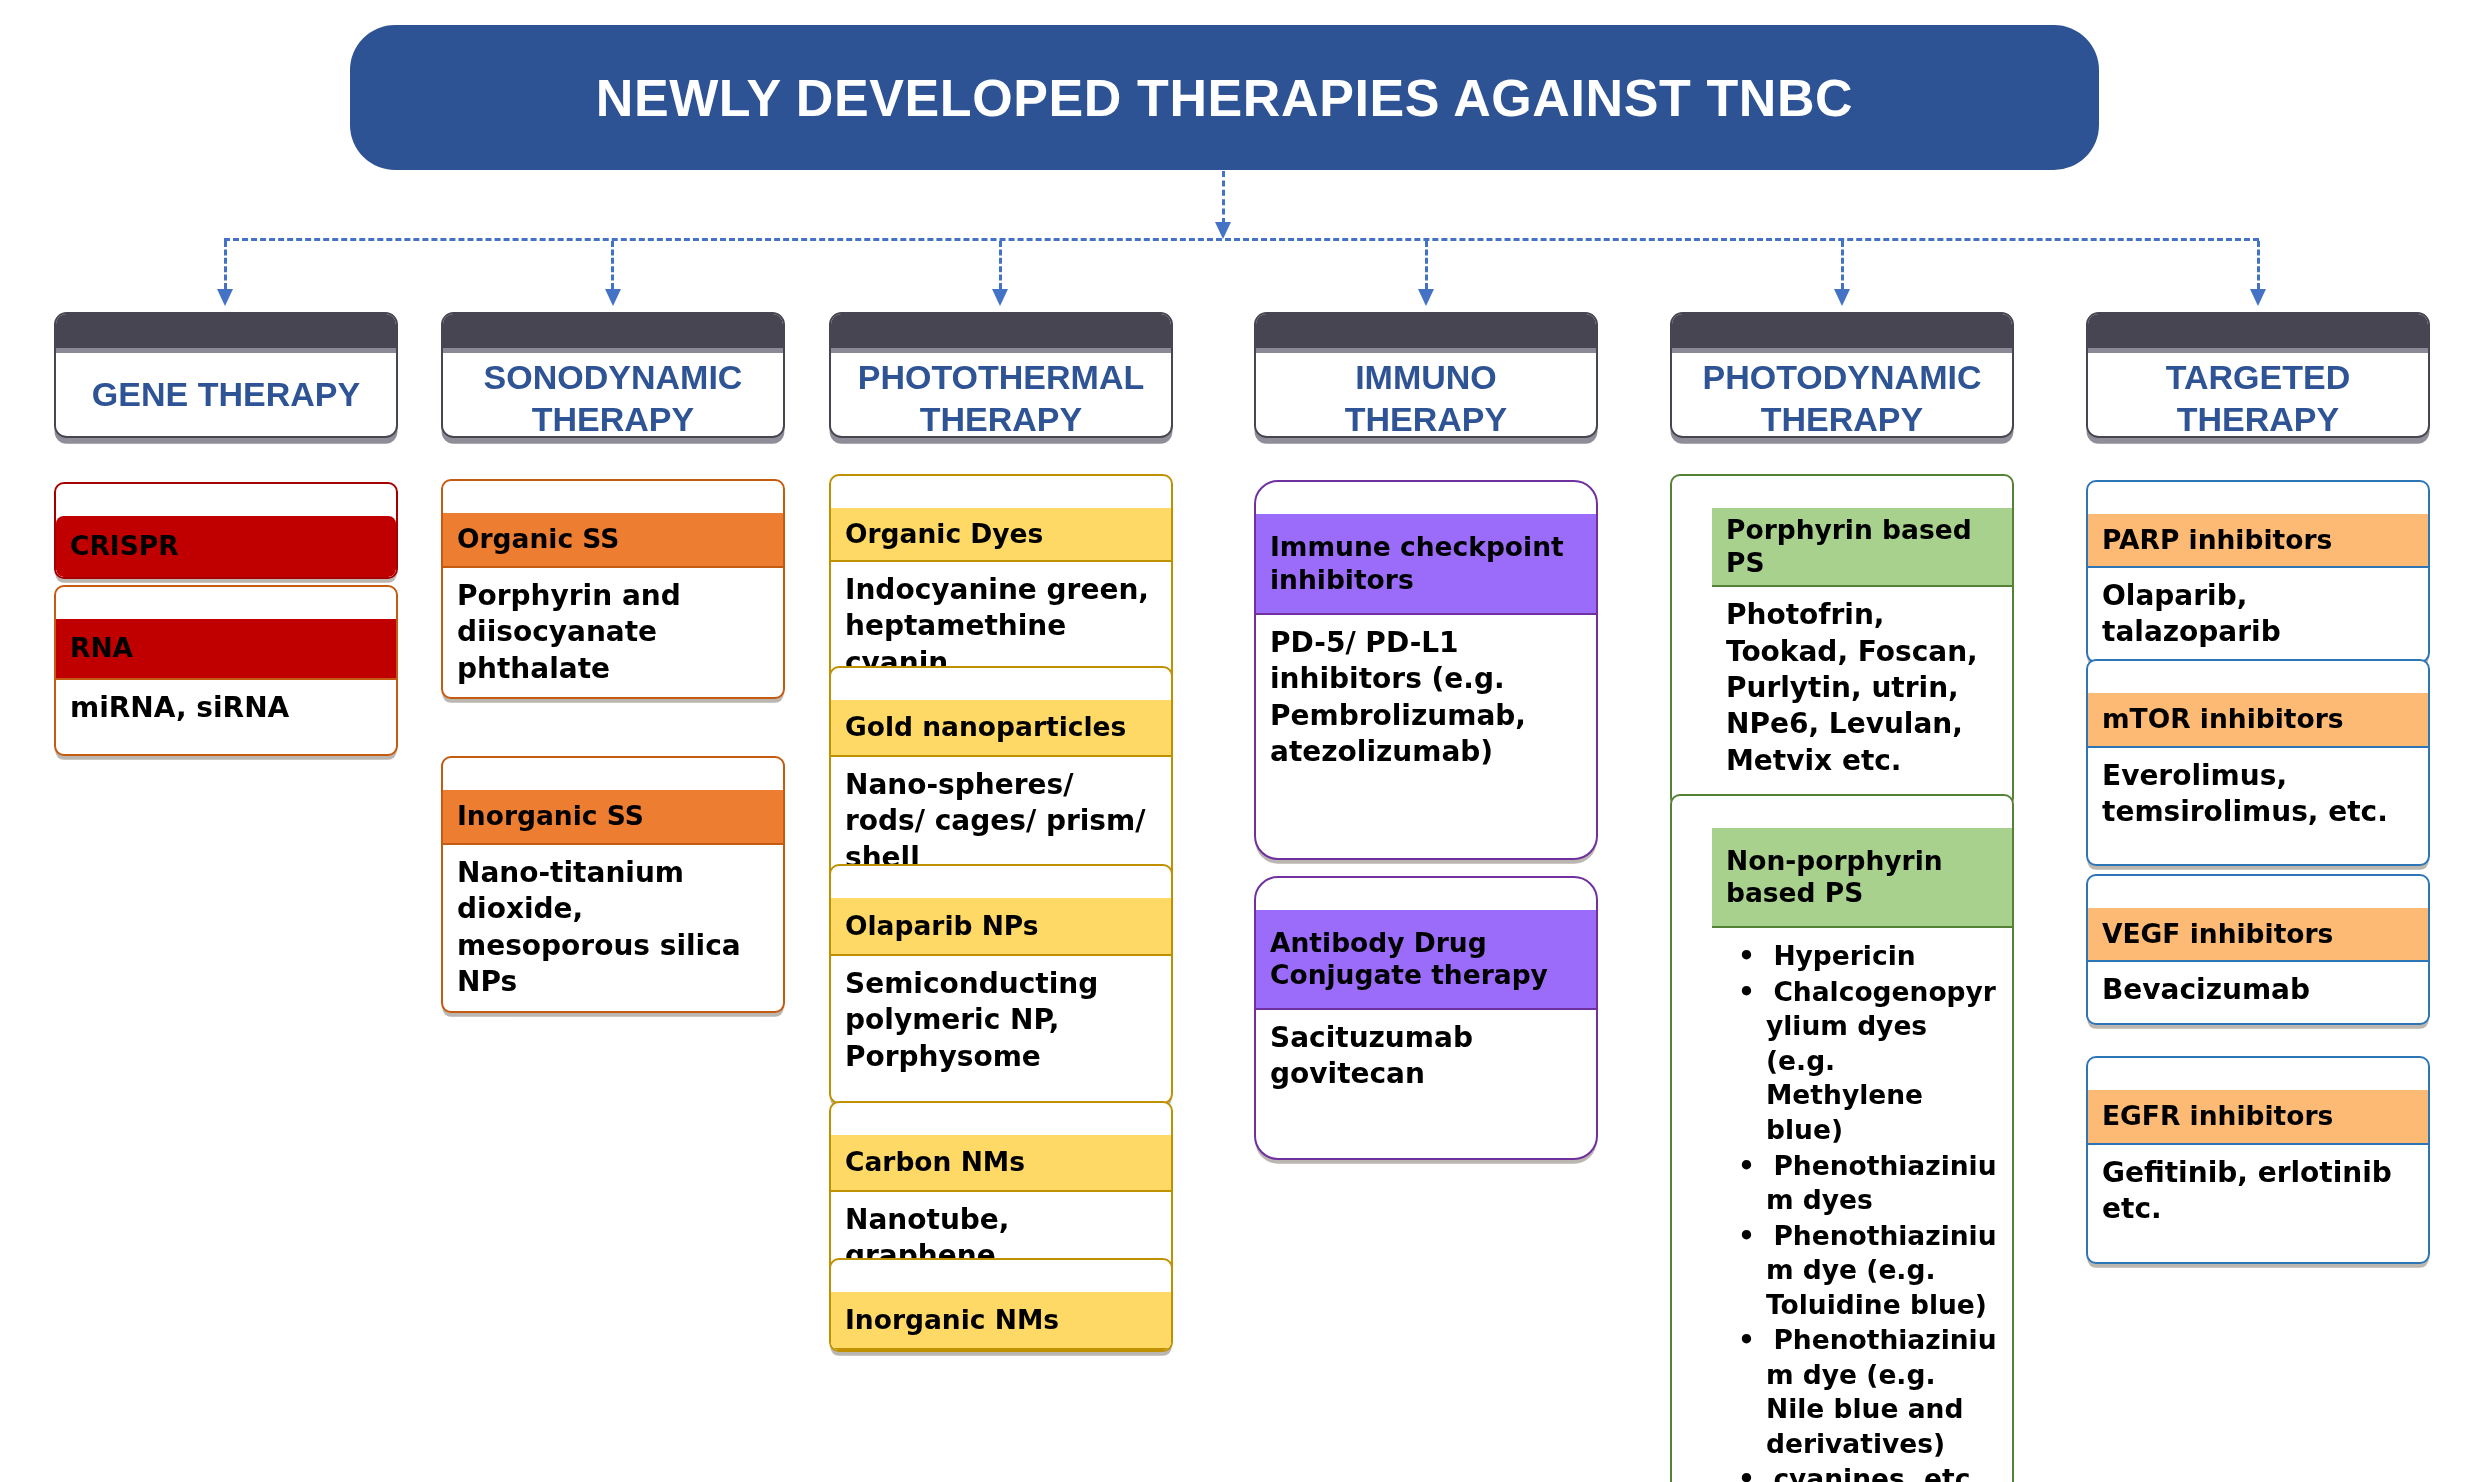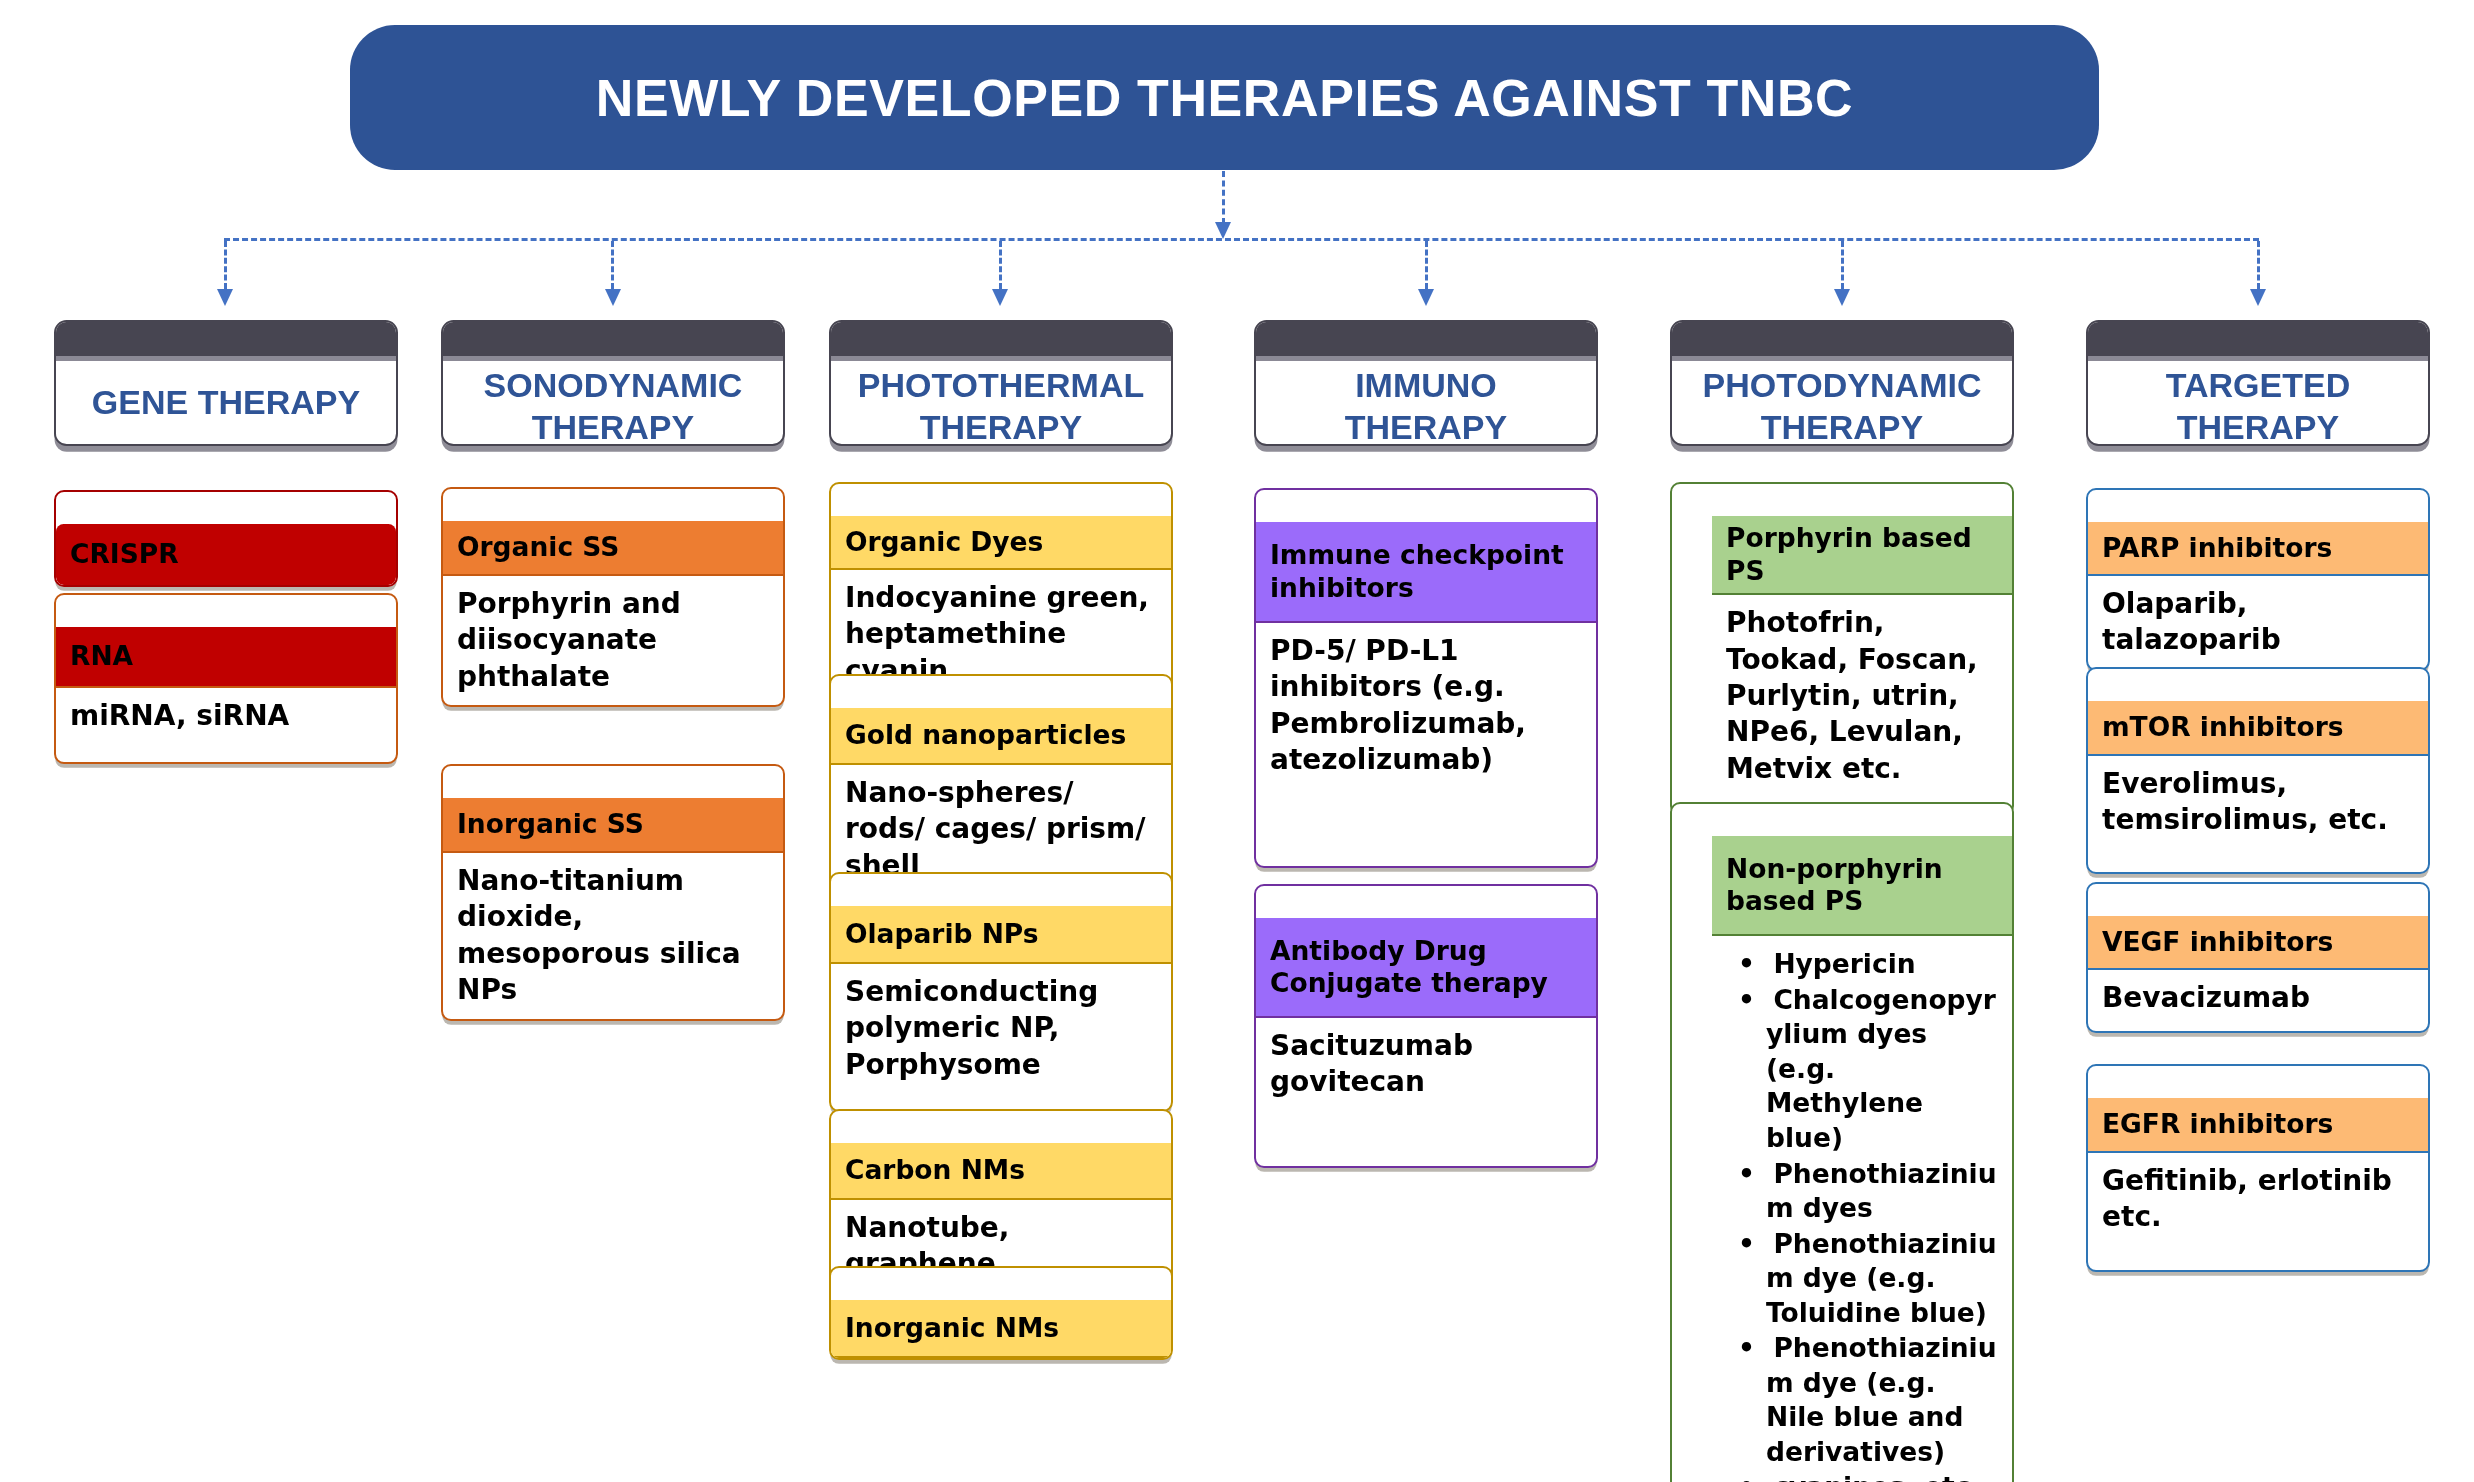--- a/index.html
+++ b/index.html
@@ -16,21 +16,21 @@
   }
 
   
   .conn-v{position:absolute;width:0;border-left:3.2px dashed #4472C4;}
   .conn-h{position:absolute;height:0;border-top:3.2px dashed #4472C4;}
   .conn-arrow{position:absolute;width:0;height:0;
     border-left:8.2px solid transparent;border-right:8.2px solid transparent;
     border-top:17.6px solid #4472C4;}
 
   
-  .col{position:absolute;top:8px;width:344px;height:1391px;}
+  .col{position:absolute;top:0;width:344px;height:1391px;}
 
   
   .col-header{
     position:absolute;left:0;right:0;top:312px;height:126px;
     background:#ffffff;border:2.5px solid #474551;border-radius:12.6px;
     box-shadow:0 6.3px 0 -0.6px #8f8d97;
     overflow:hidden;display:flex;flex-direction:column;box-sizing:border-box;
   }
   .col-header-bar{height:34px;background:#474551;border-bottom:5px solid #8B8995;flex:0 0 auto;}
   .col-header-label{
@@ -61,21 +61,21 @@
   .solo .box-head{border-bottom:none;border-radius:7.6px;}
 
   .c-red{border-color:#A50000;}
   .c-red .box-head{background:#C00000;border-color:#A50000;}
   .c-red-orange{border-color:#C55A11;}
   .c-red-orange .box-head{background:#C00000;border-color:#C55A11;}
   .c-orange{border-color:#C55A11;}
   .c-orange .box-head{background:#ED7D31;border-color:#C55A11;}
   .c-yellow{border-color:#BF9000;}
   .c-yellow .box-head{background:#FFD966;border-color:#BF9000;}
-  .c-purple{border-color:#7030A0;}
+  .c-purple{border-color:#7030A0;border-radius:24px;}
   .c-purple .box-head{background:#9B6BFA;border-color:#7030A0;}
   .c-green{border-color:#538135;padding-left:40px;}
   .c-green .box-head{background:#A9D18E;border-color:#538135;}
   .c-blue{border-color:#2E75B6;}
   .c-blue .box-head{background:#fdba74;border-color:#2E75B6;}
 
   
   ul.bullets{list-style:none;margin:0;padding:0;}
   ul.bullets li{
     font-weight:bold;font-size:26.5px;line-height:1.3;color:#000;

